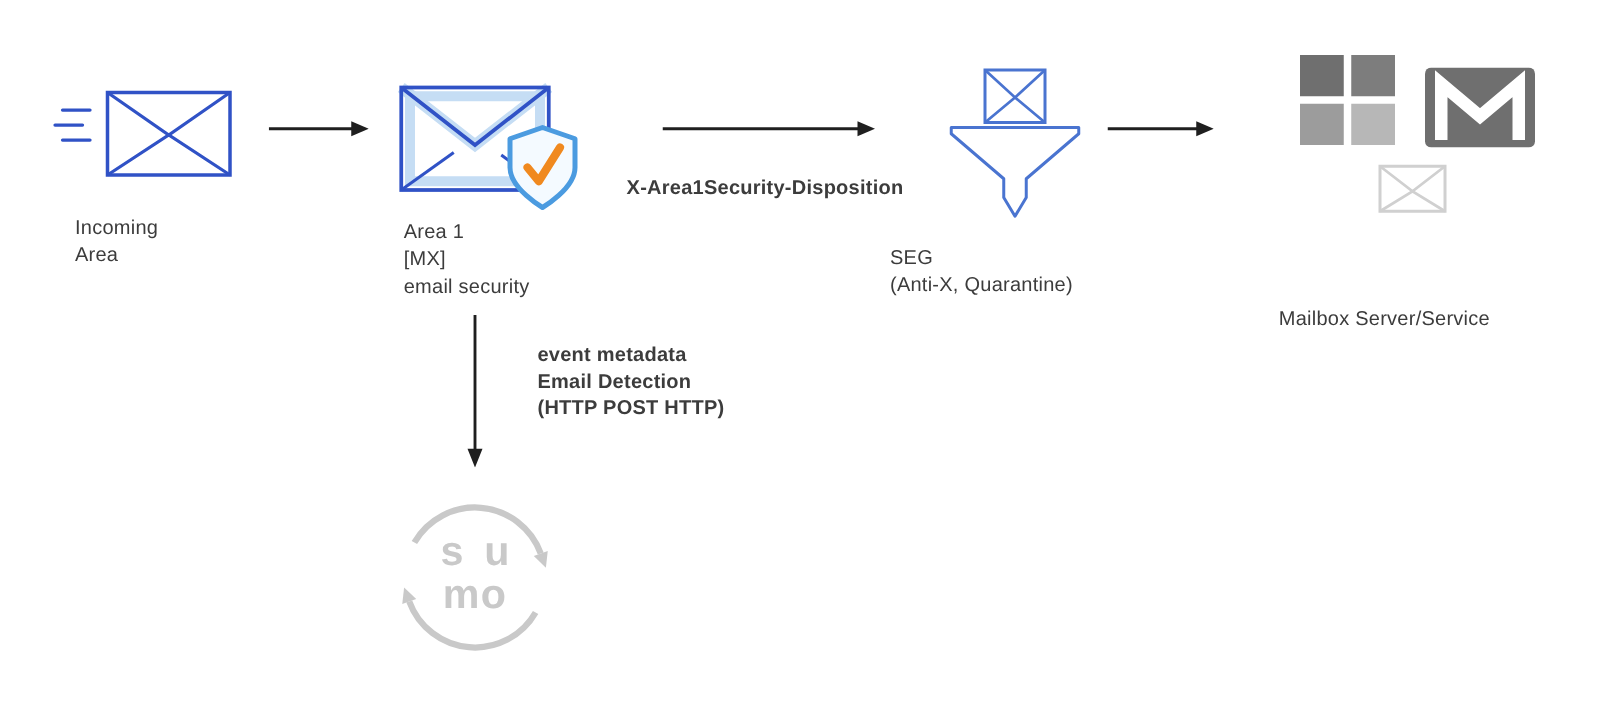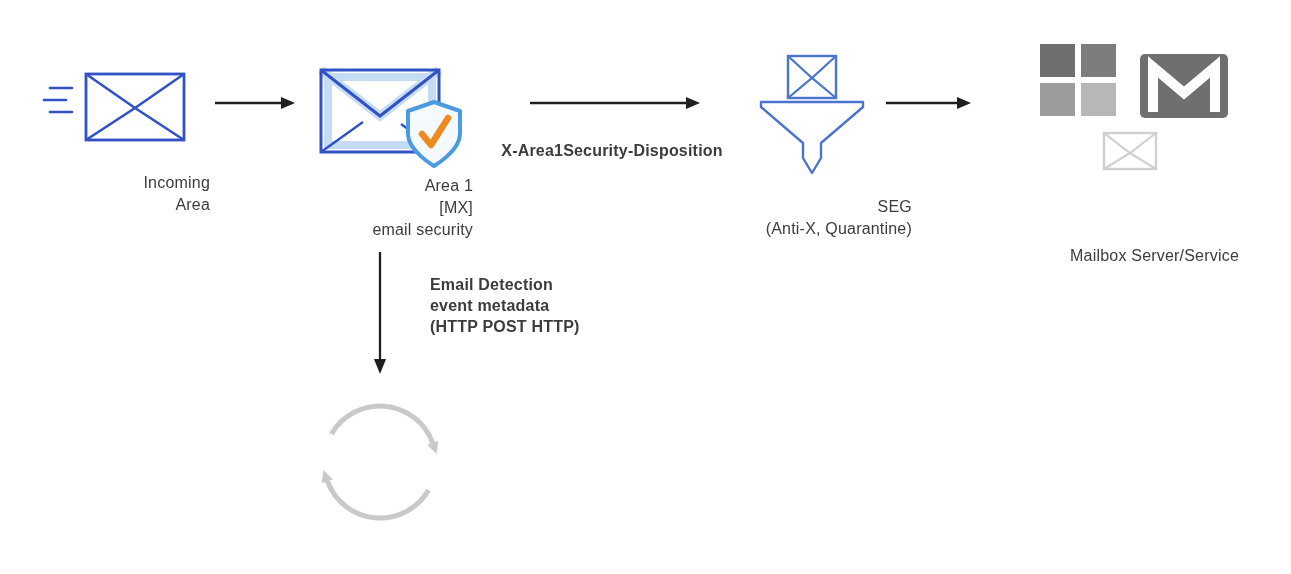--- a/index.html
+++ b/index.html
@@ -16,21 +16,21 @@
     --sumo-gray: #c9c9c9;
     --ms-gray-1: #6f6f6f;
     --ms-gray-2: #7d7d7d;
     --ms-gray-3: #9c9c9c;
     --ms-gray-4: #b7b7b7;
     --gmail-gray: #6f6f6f;
     --mini-envelope-gray: #d0d0d0;
   }
   .canvas { position: relative; width: 1291px; height: 574px; background: #fff; overflow: hidden; }
   .abs { position: absolute; }
-  .label { color: var(--text); font-size: 16px; line-height: 22px; text-align: right; letter-spacing: 0.2px; }
+  .label { color: var(--text); font-size: 16px; line-height: 22px; text-align: left; letter-spacing: 0.2px; }
   .edge-label { color: var(--text); font-size: 16px; line-height: 21px; letter-spacing: 0.2px; font-weight: bold; }
   .left { text-align: left; }
 
   
   .stroke-env   { stroke: var(--envelope-blue); fill: none; }
   .stroke-light { stroke: var(--light-blue); fill: none; }
   .stroke-shield{ stroke: var(--shield-blue); }
   .stroke-check { stroke: var(--check-orange); fill: none; }
   .stroke-arrow { stroke: var(--arrow-black); fill: none; }
   .fill-arrow   { fill: var(--arrow-black); }
@@ -138,27 +138,31 @@
       <path d="M2,38 L28,22 L54,38" class="stroke-mini" stroke-width="2.2"></path>
     </svg>
   </div>
   <div class="abs label" style="left:1023px; top:197px; width:216px;margin-top:48px;">Mailbox Server/Service</div>
 
   <svg class="abs" style="left:370px; top:252px;" width="20" height="122" viewBox="0 0 20 122">
     <line x1="10" y1="0" x2="10" y2="108" class="stroke-arrow" stroke-width="2.3"></line>
     <polygon points="4,107 16,107 10,122" class="fill-arrow"></polygon>
   </svg>
   <div class="abs edge-label left" style="left:430px; top:274px; width:220px;">
+    <div>event metadata</div>
     <div>Email Detection</div>
-    <div>event metadata</div>
     <div>(HTTP POST HTTP)</div>
   </div>
 
   <div class="abs" style="left:312px; top:396px;">
     <svg width="136" height="136" viewBox="0 0 136 136">
       <path d="M19.5,38 A56,56 0 0 1 120.6,46.8" class="stroke-sumo" stroke-width="5"></path>
       <polygon points="126.2,44.8 115,48.8 124.7,58.1" class="fill-sumo"></polygon>
       <path d="M116.5,94 A56,56 0 0 1 15.4,85.2" class="stroke-sumo" stroke-width="5"></path>
       <polygon points="9.8,87.2 21,83.2 11.3,73.9" class="fill-sumo"></polygon>
     </svg>
   </div>
+  <div class="abs sumo-word" style="left:316px; top:424px; width:128px;">
+    <div class="sumo-top">su</div>
+    <div class="sumo-bottom">mo</div>
+  </div>
 
 </div>
 
 </body></html>

